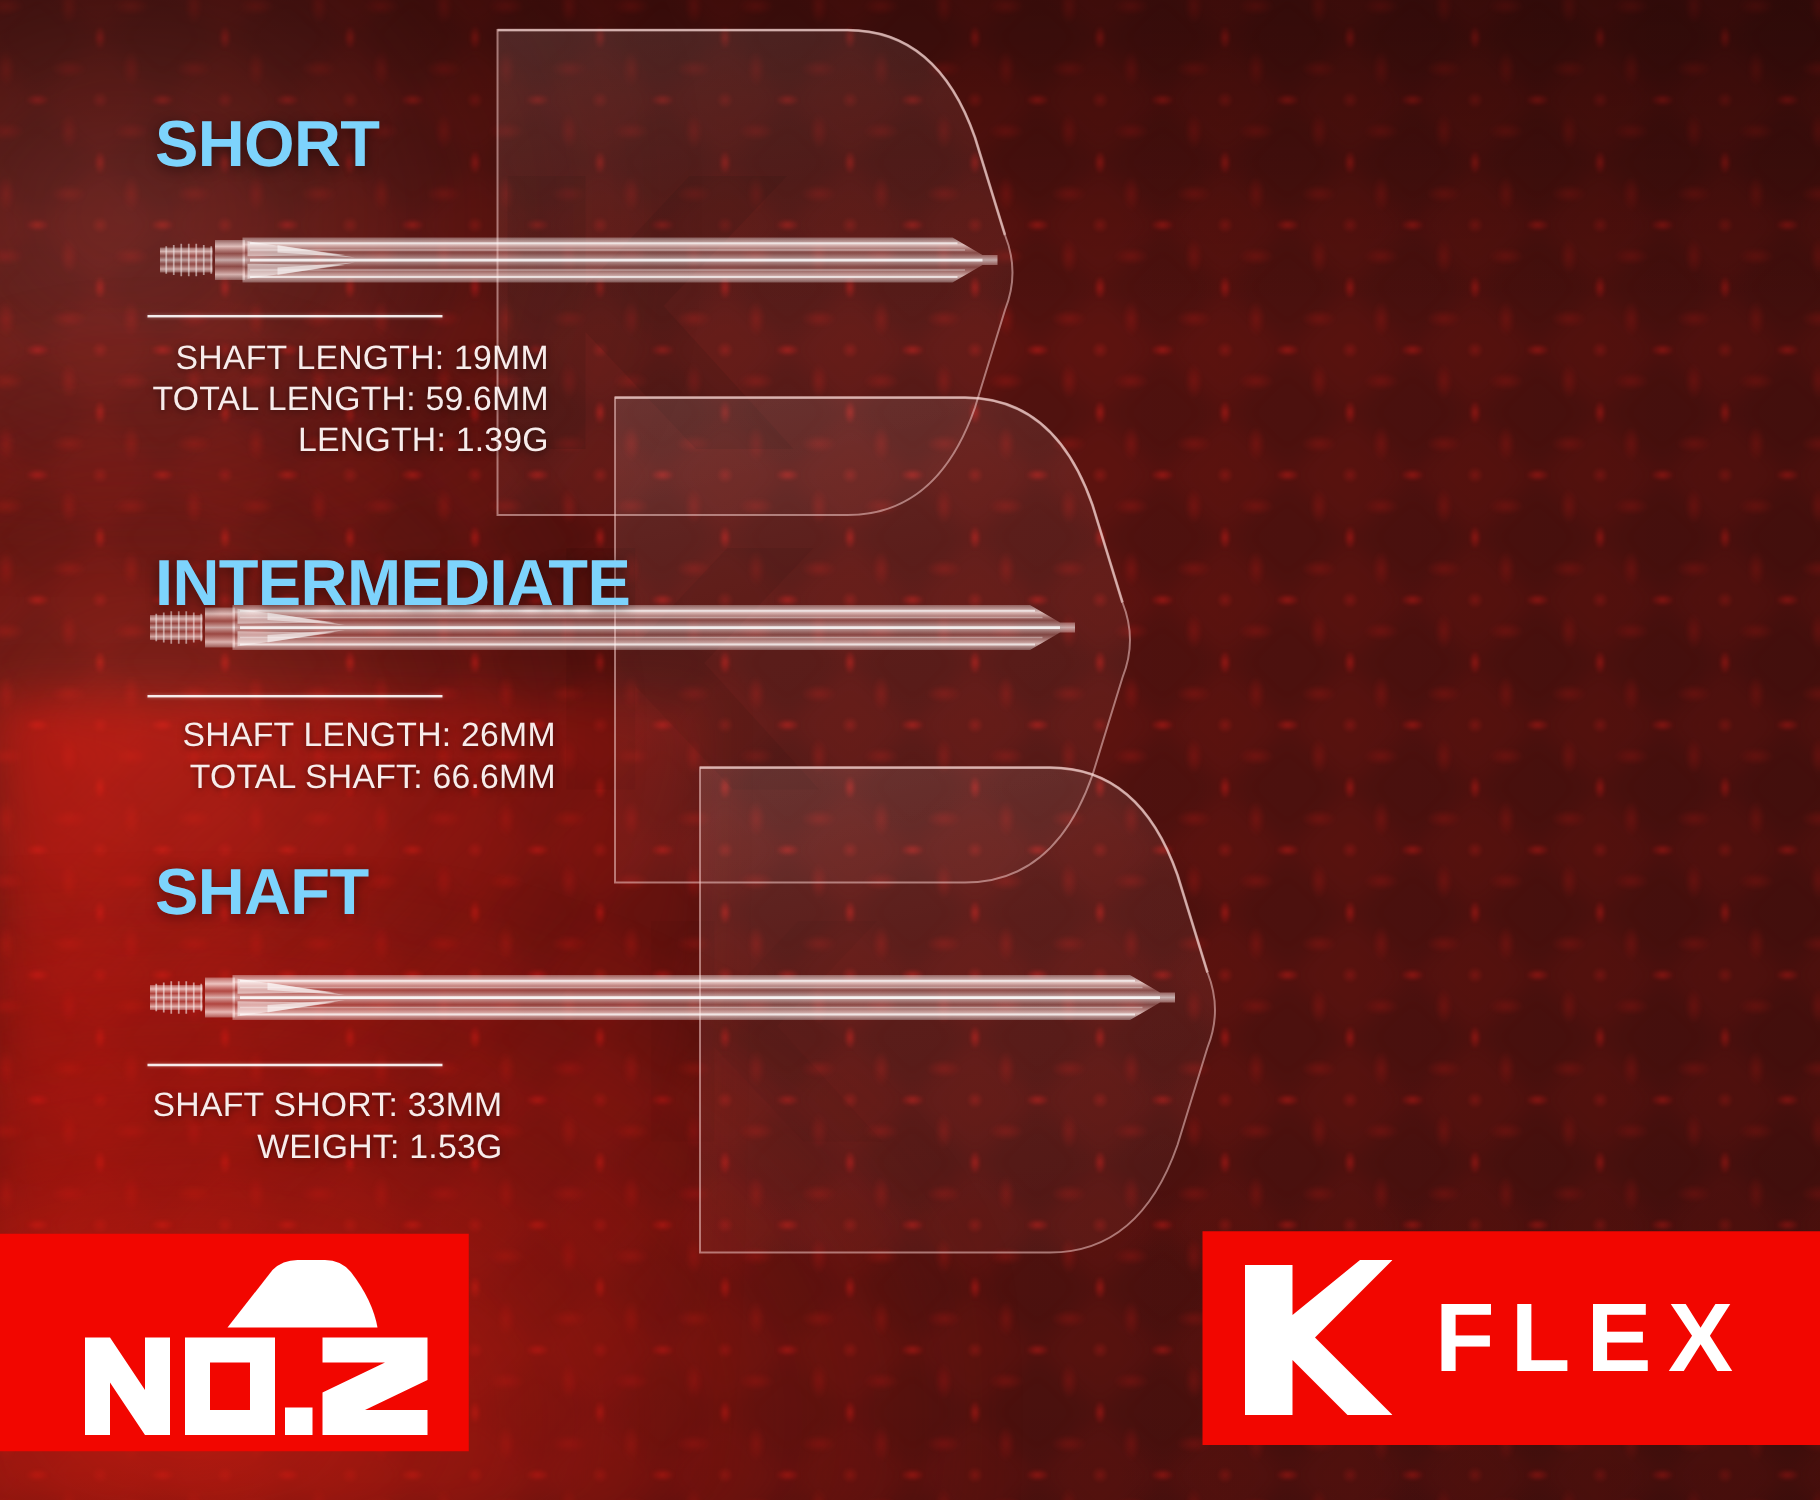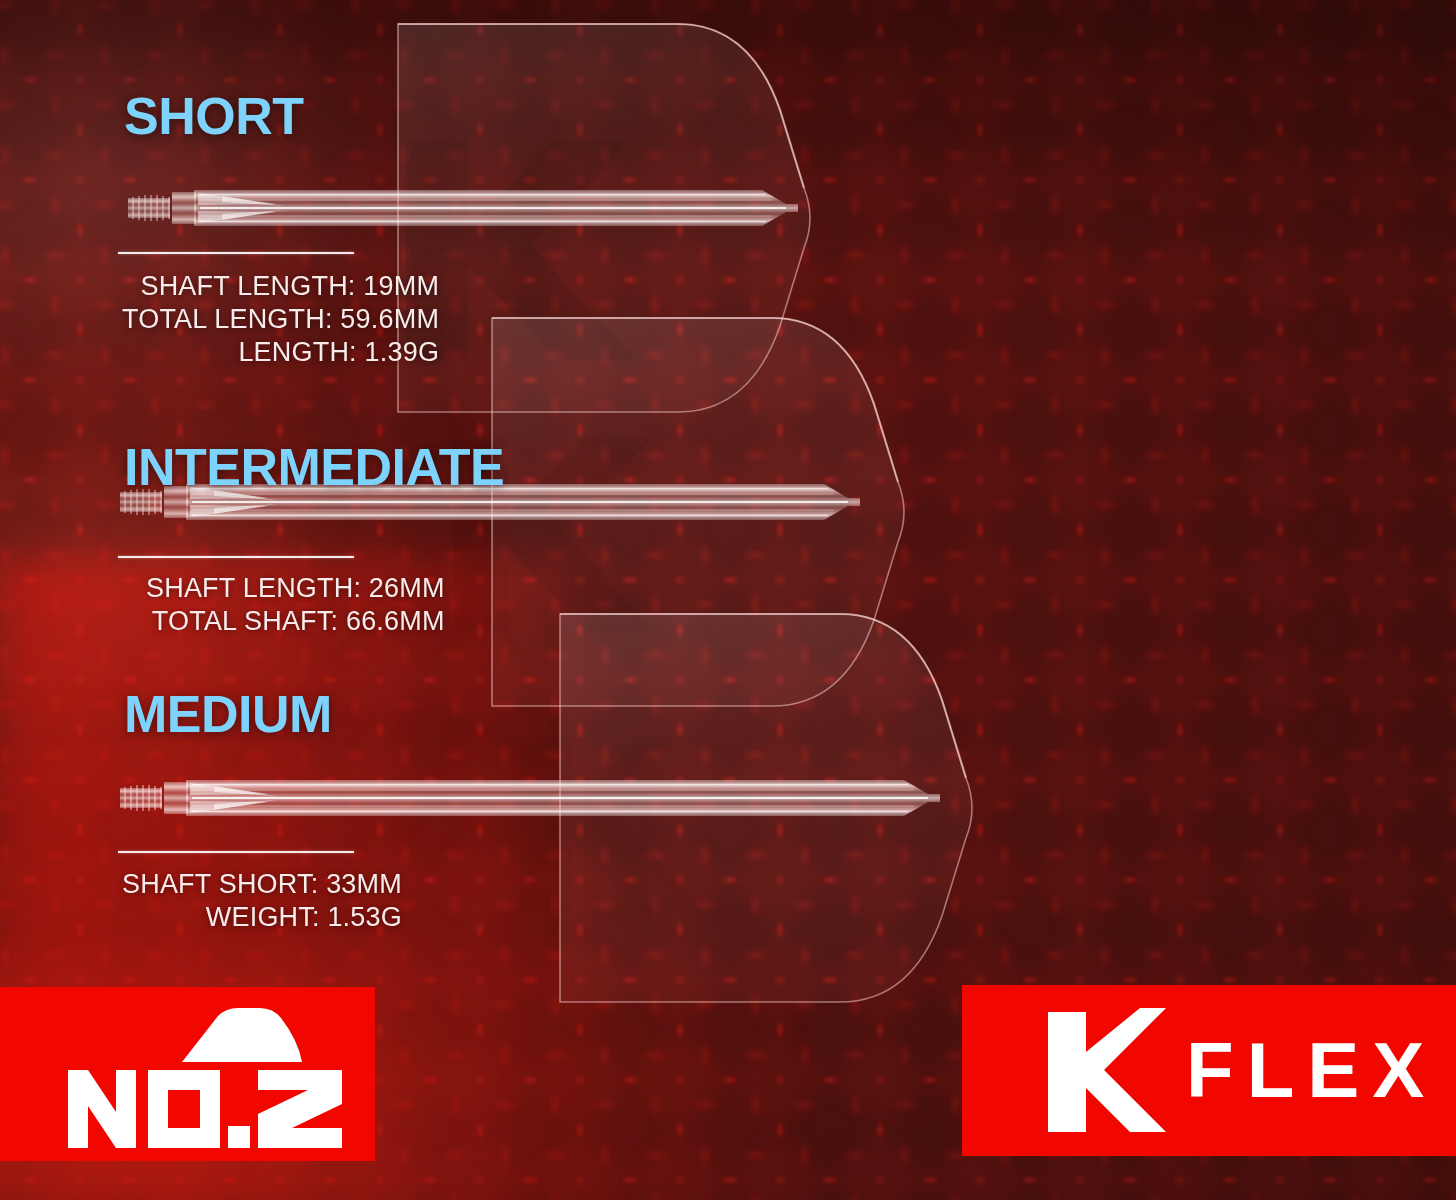--- a/index.html
+++ b/index.html
@@ -142,23 +142,23 @@
 
   
   .no2-wrap{
     position:absolute; left:60px; top:1000px;
     width:290px; height:150px;
   }
   .no2-wrap svg{ display:block; }
 
   
   .kflex-wrap{
-    position:absolute; left:1044px; top:1008px;
+    position:absolute; left:992px; top:1008px;
     height:124px;
-    display:flex; align-items:center; gap:20px;
+    display:flex; align-items:center; gap:34px;
   }
   .kflex-mark{ width:122px; height:124px; }
   .kflex-mark svg{ display:block; }
   .kflex-word{
     color:#ffffff;
     font-size:78px;
     font-weight:bold;
     letter-spacing:13px;
     line-height:1;
     white-space:nowrap;
@@ -379,21 +379,21 @@
     <div>LENGTH: 1.39G</div>
   </div>
 
   <div class="heading" style="left:124px; top:393px;margin-top:48px;">INTERMEDIATE</div>
   <div class="divider" style="left:118px; top:556px; width:236px;"></div>
   <div class="specs" style="left:122px; top:572px;margin-left:24px;">
     <div>SHAFT LENGTH: 26MM</div>
     <div>TOTAL SHAFT: 66.6MM</div>
   </div>
 
-  <div class="heading" style="left:124px; top:688px;">MEDIUM</div>
+  <div class="heading" style="left:124px; top:688px;">SHAFT</div>
   <div class="divider" style="left:118px; top:851px; width:236px;"></div>
   <div class="specs" style="left:122px; top:868px;">
     <div>SHAFT SHORT: 33MM</div>
     <div>WEIGHT: 1.53G</div>
   </div>
 
   <div class="banner" id="banner-no2"></div>
   <div class="no2-wrap">
     <svg viewBox="0 0 290 150" width="290" height="150">
 

